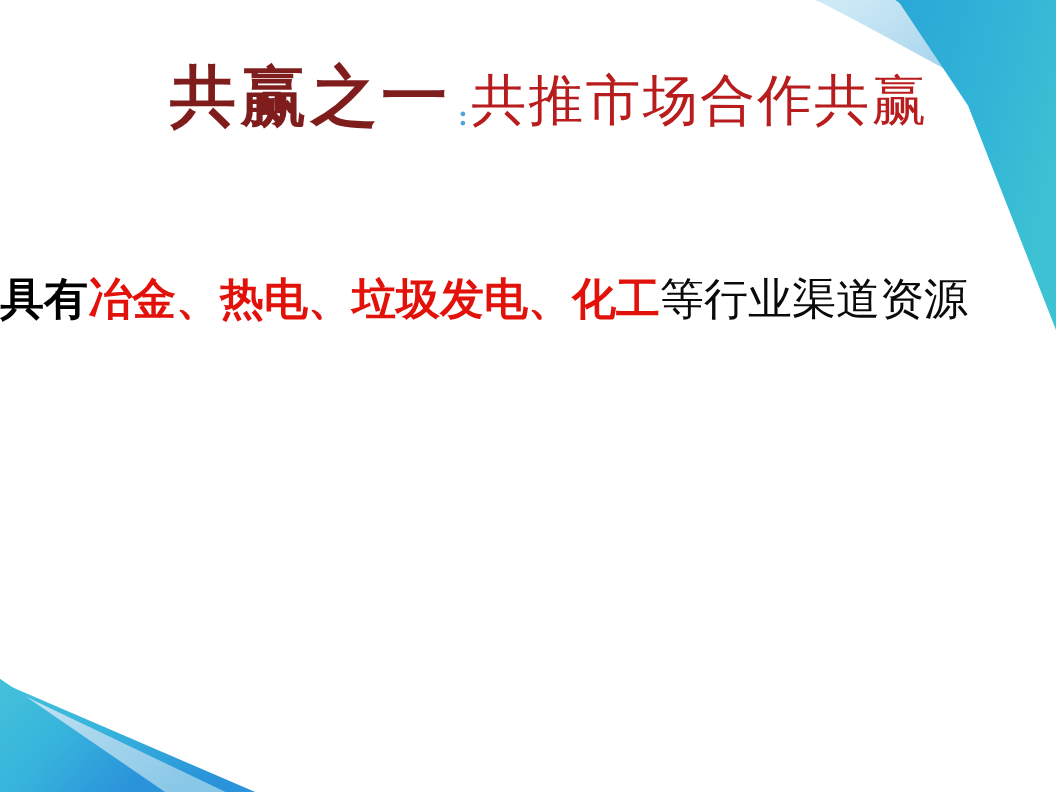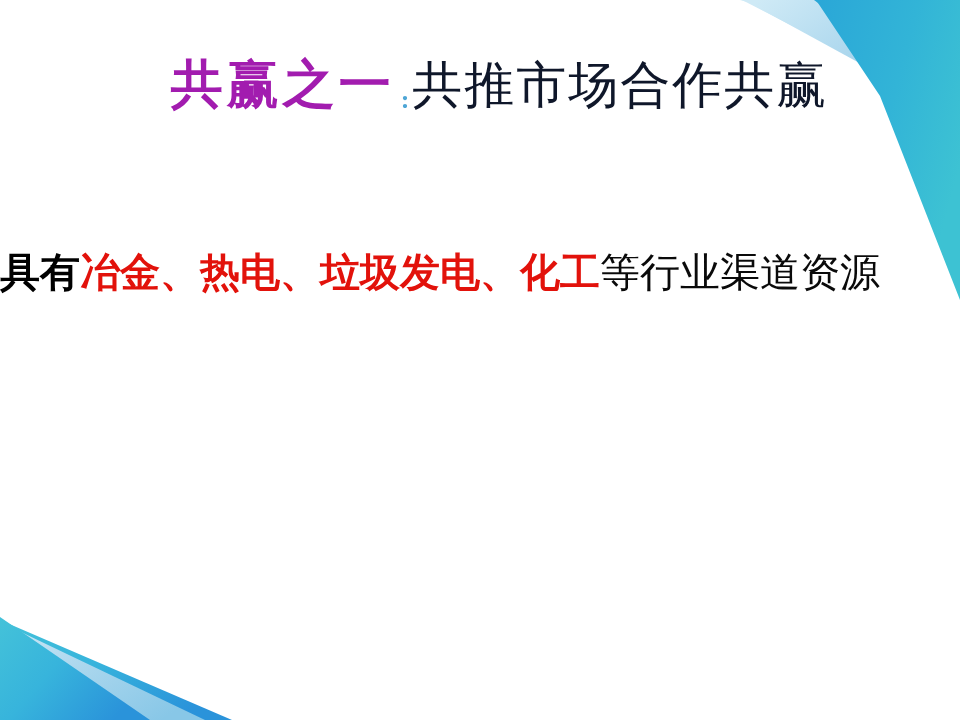--- a/index.html
+++ b/index.html
@@ -35,41 +35,41 @@
     left: 0;
     top: 58px;
     width: 960px;
     text-align: center;
     white-space: nowrap;
     line-height: 1;
   }
   .title-main {
     font-family: "DejaVu Serif", "Liberation Serif", serif;
     font-weight: 700;
-    font-size: 52px;
+    font-size: 60px;
     letter-spacing: 4px;
-    color: #a21caf;
+    color: #7f1d1d;
     vertical-align: baseline;
     margin-left: 39px;
   }
   .title-colon {
     font-family: "Liberation Serif", "DejaVu Serif", serif;
     font-weight: 700;
     font-size: 26px;
     color: #4ea6d6;
     padding: 0 3px 0 6px;
     position: relative;
     top: 6px;
   }
   .title-sub {
     font-family: Liberation Serif, serif;
     font-weight: 400;
     font-size: 50px;
     letter-spacing: 2px;
-    color: #0f172a;
+    color: #b91c1c;
     vertical-align: baseline;
   }
 
   
   #body-block {
     position: absolute;
     left: 0;
     top: 240px;
     width: 812px;
     text-align: center;

